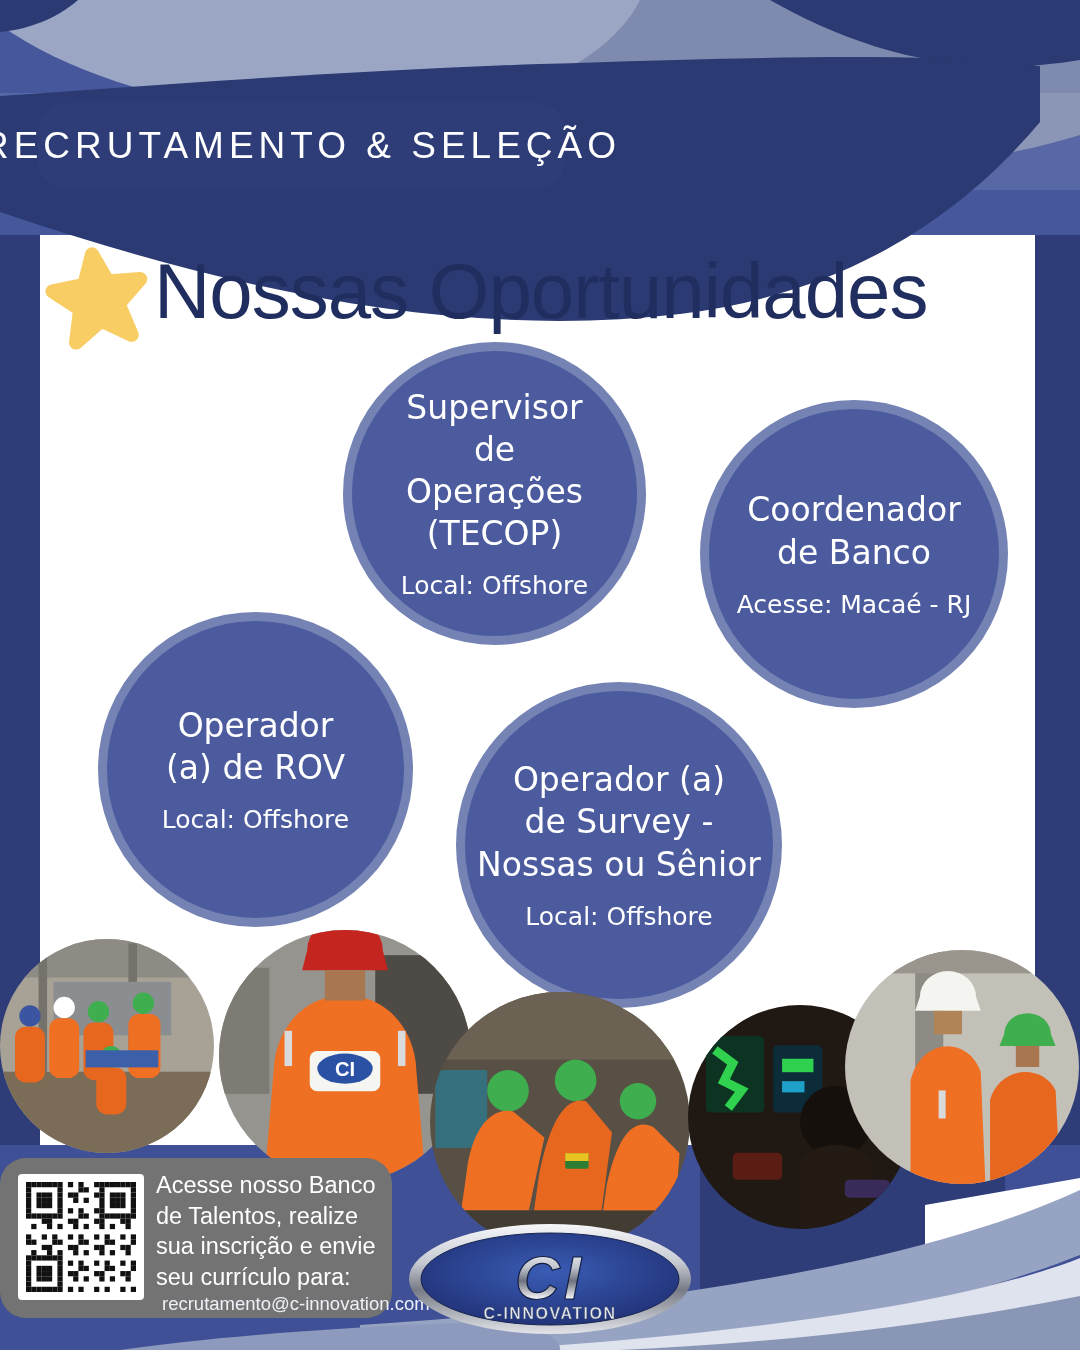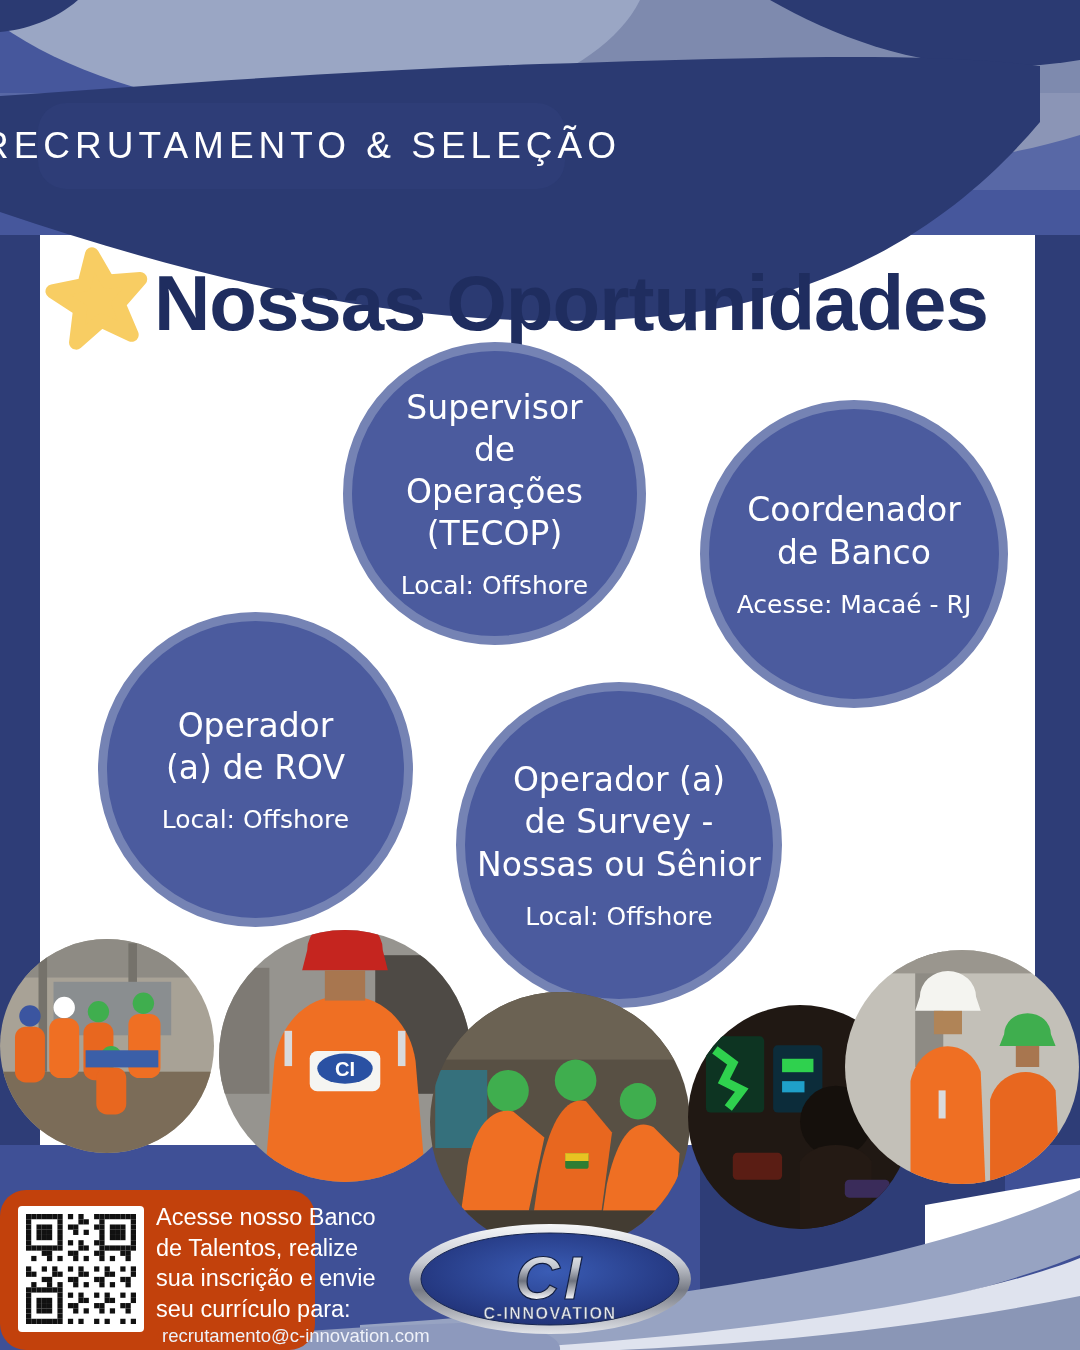--- a/index.html
+++ b/index.html
@@ -20,22 +20,22 @@
     left:38px; top:103px; width:527px; height:86px;
     background:#2e3d77; border-radius:28px;
     display:flex; align-items:center; justify-content:center;
   }
   .banner span{
     color:#ffffff; font-size:37px; font-weight:400; letter-spacing:5px; white-space:nowrap;
   }
   
   .heading-star{ left:44px; top:243px; width:108px; height:108px; }
   .heading-title{
-    left:154px; top:258px; width:880px;
-    color:#1f2d5f; font-size:78px; font-weight:700; letter-spacing:-1px; white-space:nowrap;
+    left:154px; top:246px; width:880px;
+    color:#1f2d5f; font-size:78px; font-weight:400; letter-spacing:-1px; white-space:nowrap;
   }
   
   .job{
     border-radius:50%; box-sizing:border-box;
     background:#4b5b9e; border:9px solid #7583b4;
     display:flex; flex-direction:column; align-items:center; justify-content:center;
     text-align:center; color:#ffffff;
     font-family:"DejaVu Sans", sans-serif;
   }
   .job-title{ font-size:33px; line-height:1.28; white-space:pre-line; font-weight:400;}
@@ -47,22 +47,22 @@
   
   .photo{ border-radius:50%; overflow:hidden; }
   .photo svg{ display:block; width:100%; height:100%; }
   .photo-a{ left:0px;   top:939px;  width:214px; height:214px; }
   .photo-b{ left:219px; top:930px;  width:252px; height:252px; }
   .photo-c{ left:430px; top:992px;  width:260px; height:260px; }
   .photo-d{ left:688px; top:1005px; width:224px; height:224px; }
   .photo-e{ left:845px; top:950px;  width:234px; height:234px; }
   
   .qr-panel{
-    left:0px; top:1158px; width:315px; height:160px;
-    background:#c2410c; border-radius:26px;margin-top:32px;
+    left:0px; top:1158px; width:392px; height:160px;
+    background:#737373; border-radius:26px;
   }
   .qr-box{
     position:absolute; left:18px; top:16px; width:126px; height:126px;
     background:#ffffff; border-radius:4px; display:flex; align-items:center; justify-content:center;
   }
   .cta{
     position:absolute; left:156px; top:12px; width:228px;
     color:#ffffff; font-size:23.5px; line-height:1.3;
   }
   .email-row{

